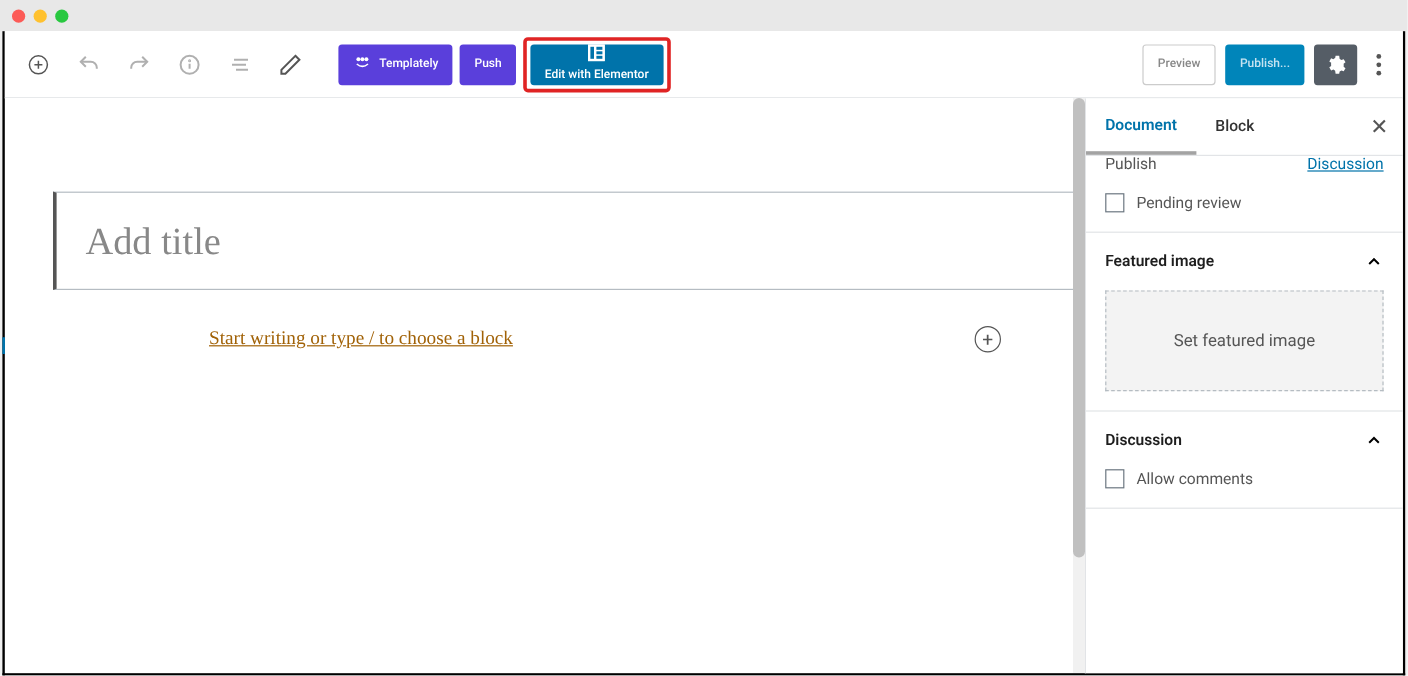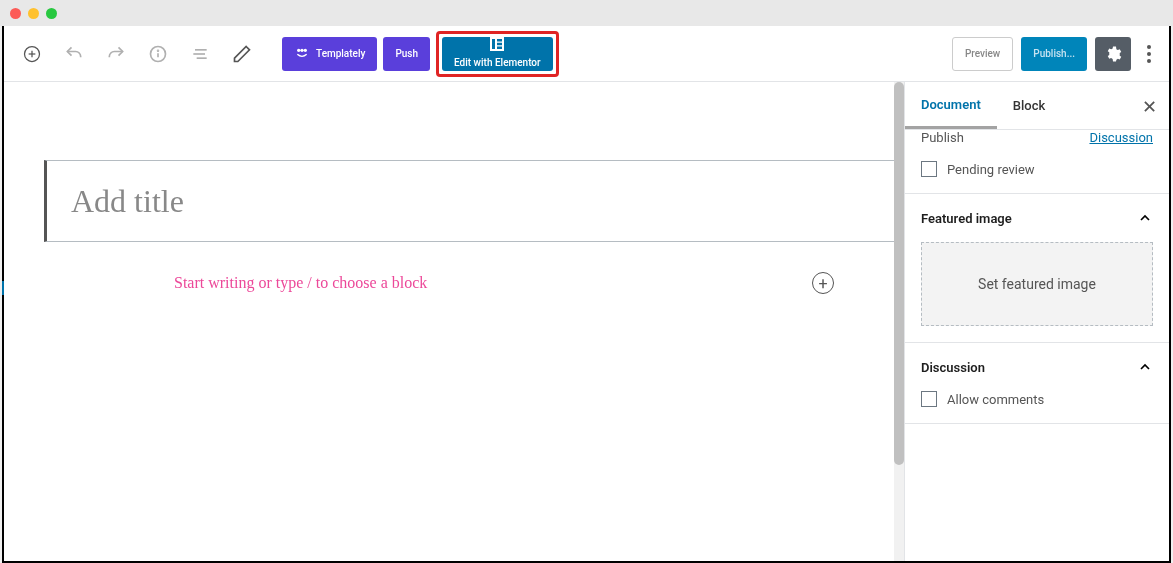--- a/index.html
+++ b/index.html
@@ -39,21 +39,21 @@
     .editor { flex: 1; background: #fff; padding: 60px 40px; position: relative; overflow-y: auto; }
     .editor-scroll { position: absolute; right: 0; top: 0; width: 10px; height: 100%; background: #f1f1f1; }
     .editor-scroll-thumb { width: 10px; height: 80%; background: #c0c0c0; border-radius: 5px; }
     
     .title-block { width: 924px; margin: 18px auto; position: relative; }
     .title-input { width: 100%; height: 82px; border: 1px solid #b5bcc2; border-left: 3px solid #555; padding: 0 50px 0 24px; font-size: 32px; color: #888; font-family: Georgia, serif; background: #fff; }
     .title-input::placeholder { color: #888; }
     .grammarly { position: absolute; right: 18px; top: 50%; transform: translateY(-50%); width: 22px; height: 22px; background: #15c39a; border-radius: 50%; display: flex; align-items: center; justify-content: center; color: #fff; font-size: 11px; font-weight: bold; }
     
     .content-row { width: 780px; margin: 30px auto 0; display: flex; align-items: center; justify-content: space-between; padding: 0 10px 0 110px; }
-    .content-placeholder { font-size: 16px; color: #ec4899; font-family: Georgia, serif; }
+    .content-placeholder { font-size: 16px; color: #a16207; font-family: Georgia, serif; text-decoration: underline; }
     .add-block { width: 22px; height: 22px; border: 1.5px solid #555; border-radius: 50%; display: flex; align-items: center; justify-content: center; cursor: pointer; color: #555; font-size: 16px; }
     
     
     .sidebar { width: 265px; border-left: 1px solid #e2e4e7; background: #fff; display: flex; flex-direction: column; }
     .sidebar-tabs { display: flex; border-bottom: 1px solid #e2e4e7; position: relative; height: 48px; }
     .tab { padding: 0 16px; font-size: 13px; color: #333; display: flex; align-items: center; cursor: pointer; font-weight: 500;}
     .tab.active { border-bottom: 3px solid #a3a3a3; color: #0073aa; font-weight: 600; }
     .tab-close { position: absolute; right: 12px; top: 50%; transform: translateY(-50%); cursor: pointer; color: #555; font-size: 18px; }
     
     .panel { border-bottom: 1px solid #e2e4e7; }

